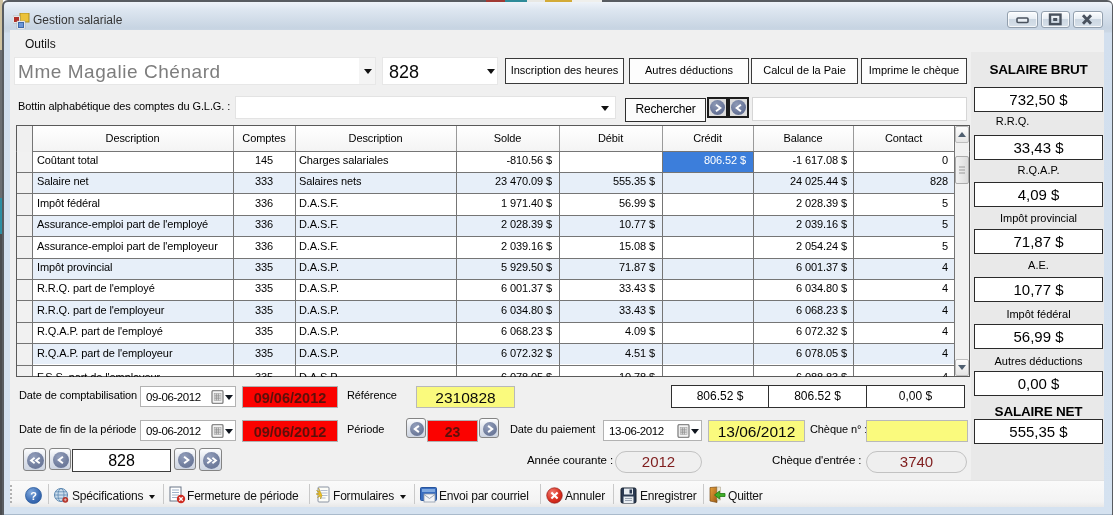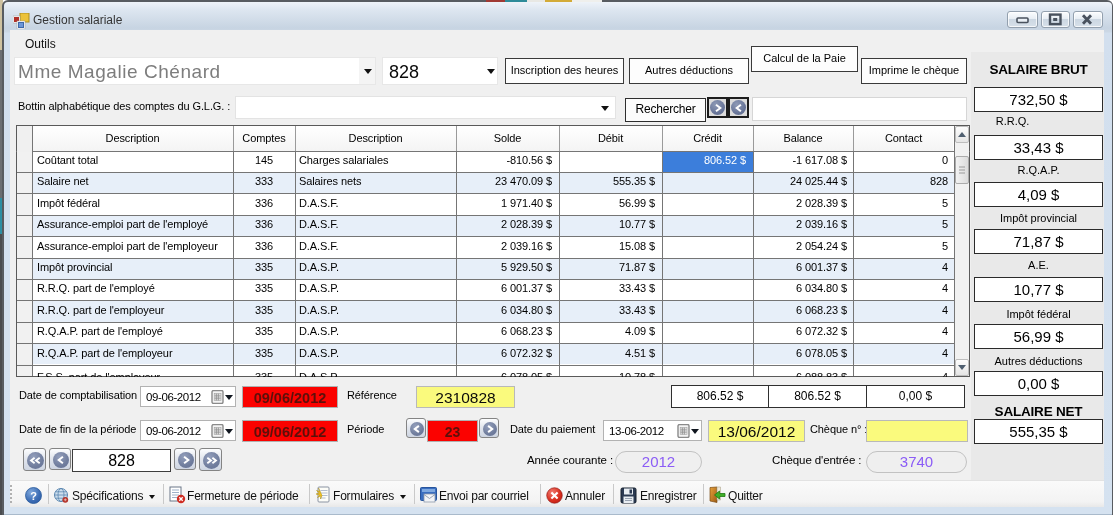--- a/index.html
+++ b/index.html
@@ -5,21 +5,21 @@
 html,body{width:1113px;height:515px;overflow:hidden;background:#fff;}
 body{font-family:"Liberation Sans",sans-serif;position:relative;}
 .a{position:absolute;}
 .lbl{font-size:11px;color:#000;letter-spacing:-0.1px;white-space:nowrap;}
 .box{background:#fff;border:1px solid #2f2f2f;text-align:center;}
 .sbox{background:#fff;border:1px solid #2a2a2a;text-align:center;font-size:15px;color:#000;}
 .slbl{font-size:11px;color:#000;text-align:center;width:131px;}
 .btn{background:#fdfdfd;border:1px solid #3a3a3a;text-align:center;font-size:11px;color:#000;line-height:23px;}
 .red{background:#fb0200;color:#5c100a;text-align:center;font-weight:bold;border:1px solid #b0b0b0;}
 .yel{background:#fafa7d;color:#0a0a0a;text-align:center;border:1px solid #b9b9b9;}
-.gray{background:#efefef;border:1px solid #c2c2c2;color:#8b5cf6;text-align:center;border-radius:11px;}
+.gray{background:#efefef;border:1px solid #c2c2c2;color:#7f1d1d;text-align:center;border-radius:11px;}
 .dp{background:#fff;border:1px solid #b2b2b2;}
 .dptx{font-size:11.5px;color:#000;position:absolute;left:5px;top:3.5px;letter-spacing:-0.4px;}
 .cell{position:absolute;font-size:11px;color:#000;white-space:nowrap;overflow:hidden;letter-spacing:-0.1px;}
 .gb{position:absolute;background:#757575;}
 .sep{position:absolute;top:484px;width:1px;height:20px;background:#c9c9c9;}
 .titem{position:absolute;top:489px;font-size:12px;color:#111;letter-spacing:-0.2px;white-space:nowrap;}
 .navbtn{position:absolute;border:1px solid #848484;border-radius:3px;background:linear-gradient(180deg,#fcfdfe,#e3e7ee 45%,#ced5e2);}
 .navbtn .circ{position:absolute;border-radius:50%;background:radial-gradient(circle at 38% 30%,#939fbc,#6f7c9c 62%,#66739a);}
 .navbtn svg{position:absolute;}
 </style></head><body>
@@ -57,21 +57,21 @@
 <div class="a" style="left:25px;top:37px;font-size:12px;color:#101010;">Outils</div>
 <div class="a" style="left:14px;top:57px;width:362px;height:28px;background:#fff;border:1px solid #e7e7e7;"></div>
 <div class="a" style="left:18px;top:61px;font-size:19px;color:#7d7d7d;letter-spacing:0.55px;">Mme Magalie Chénard</div>
 <div class="a" style="left:359px;top:58px;width:16px;height:26px;background:#f4f4f4;"></div>
 <div class="a" style="left:364px;top:69px;width:0;height:0;border-left:4px solid transparent;border-right:4px solid transparent;border-top:5px solid #111;"></div>
 <div class="a" style="left:382px;top:57px;width:116px;height:28px;background:#fff;border:1px solid #e7e7e7;"></div>
 <div class="a" style="left:389px;top:62px;font-size:18px;color:#090909;">828</div>
 <div class="a" style="left:487px;top:69px;width:0;height:0;border-left:4px solid transparent;border-right:4px solid transparent;border-top:5px solid #111;"></div>
 <div class="a btn" style="left:505px;top:58px;width:119px;height:26px;">Inscription des heures</div>
 <div class="a btn" style="left:629px;top:58px;width:120px;height:26px;">Autres déductions</div>
-<div class="a btn" style="left:751px;top:46px;width:107px;height:26px;">Calcul de la Paie</div>
+<div class="a btn" style="left:751px;top:58px;width:107px;height:26px;">Calcul de la Paie</div>
 <div class="a btn" style="left:861px;top:58px;width:106px;height:26px;">Imprime le chèque</div>
 <div class="a lbl" style="left:18px;top:100px;">Bottin alphabétique des comptes du G.L.G. :</div>
 <div class="a" style="left:235px;top:96px;width:381px;height:23px;background:#fff;border:1px solid #e3e3e3;"></div>
 <div class="a" style="left:601px;top:106px;width:0;height:0;border-left:4px solid transparent;border-right:4px solid transparent;border-top:5px solid #111;"></div>
 <div class="a" style="left:625px;top:98px;width:81px;height:24px;background:#fcfcfc;border:1px solid #2e2e2e;text-align:center;font-size:12px;line-height:21px;letter-spacing:-0.2px;">Rechercher</div>
 <div class="a" style="left:707px;top:97px;width:21px;height:21px;background:#dcdcdc;border:2px solid #1c1c1c;"></div>
 <div class="a" style="left:728px;top:97px;width:21px;height:21px;background:#dcdcdc;border:2px solid #1c1c1c;"></div>
 <div class="a" style="left:710px;top:100px;width:15px;height:15px;border-radius:50%;background:radial-gradient(circle at 38% 30%,#8e9ab6,#667397 65%,#5f6c90)"></div>
 <div class="a" style="left:731px;top:100px;width:15px;height:15px;border-radius:50%;background:radial-gradient(circle at 38% 30%,#8e9ab6,#667397 65%,#5f6c90)"></div>
 <svg class="a" style="left:709.5px;top:99.5px" width="16" height="16" viewBox="0 0 16 16">

